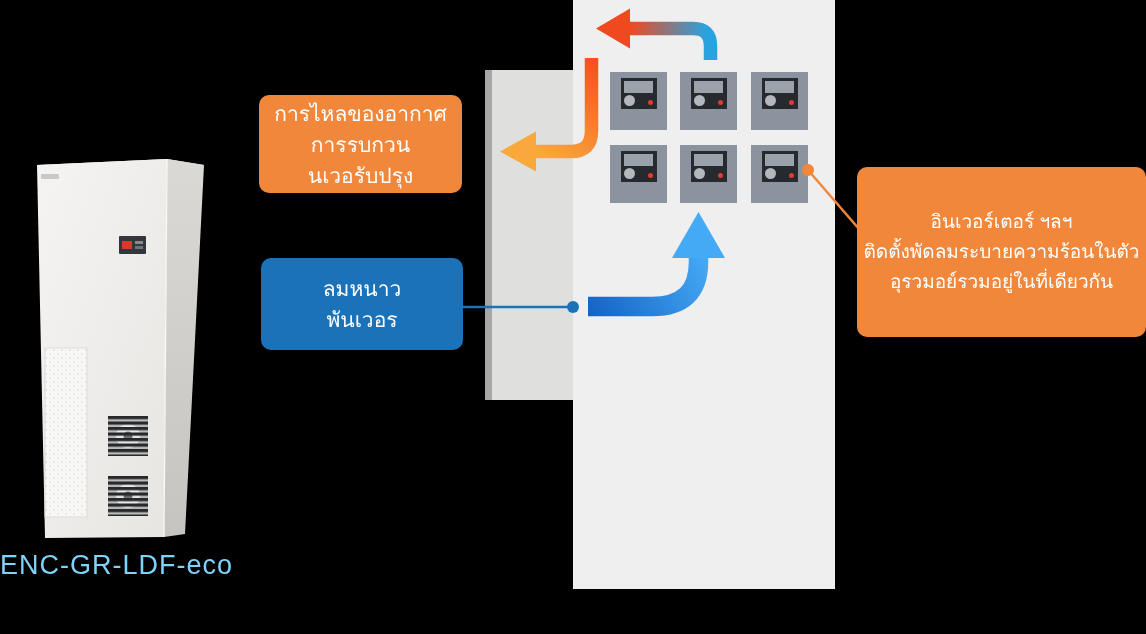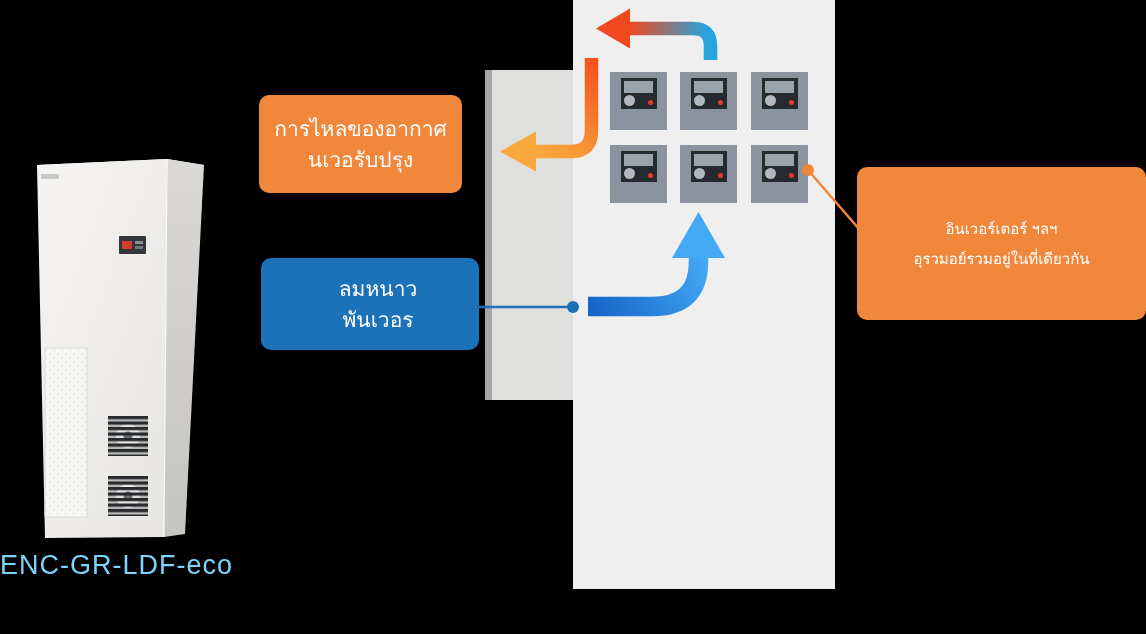--- a/index.html
+++ b/index.html
@@ -31,24 +31,24 @@
     color:#7dd3fc; font-size:27px; letter-spacing:1px; font-weight:400;
   }
   
   .box {
     position:absolute; border-radius:10px; color:#fff;
     display:flex; flex-direction:column; align-items:center; justify-content:center;
     text-align:center;
   }
   .box div { white-space:nowrap; }
   .box-orange { background:#f0873a; }
-  .box-blue { background:#1b72b8;padding-left:16px; }
+  .box-blue { background:#1b72b8; }
   #box-airflow { left:259px; top:95px; width:203px; height:98px; font-size:21px; line-height:31px; }
   #box-cold { left:261px; top:258px; width:202px; height:92px; font-size:21px; line-height:31px; }
-  #box-inverter { left:857px; top:167px; width:289px; height:153px; font-size:15px; line-height:30px; }
+  #box-inverter { left:857px; top:167px; width:289px; height:170px; font-size:19px; line-height:30px; }
   
   .arrows { position:absolute; left:0; top:0; pointer-events:none; }
 </style>
 </head>
 <body>
 
 <div class="stage">
 
   <div class="side-wall"></div>
 
@@ -144,30 +144,32 @@
         <circle cx="20" cy="20" r="4.5" fill="#6a6e72"></circle>
         <rect width="40" height="40" fill="url(#slats)"></rect>
       </g>
     </svg>
   </div>
 
   <div class="model-label">ENC-GR-LDF-eco</div>
 
   <div class="box box-orange" id="box-airflow">
     <div>การไหลของอากาศ</div>
+    <div>การรบกวน</div>
     <div>นเวอรับปรุง</div>
   </div>
 
   <div class="box box-blue" id="box-cold">
     <div>ลมหนาว</div>
     <div>พันเวอร</div>
   </div>
 
   <div class="box box-orange" id="box-inverter">
     <div>อินเวอร์เตอร์ ฯลฯ</div>
+    <div>ติดตั้งพัดลมระบายความร้อนในตัว</div>
     <div>อุรวมอย์รวมอยู่ในที่เดียวกัน</div>
   </div>
 
   <svg class="arrows" width="1146" height="634" viewBox="0 0 1146 634">
     <defs>
       <linearGradient id="gradTop" x1="630" y1="0" x2="706" y2="0" gradientUnits="userSpaceOnUse">
         <stop offset="0" stop-color="#f1491f"></stop>
         <stop offset="1" stop-color="#29a3dd"></stop>
       </linearGradient>
       <linearGradient id="gradOut" x1="591" y1="58" x2="535" y2="152" gradientUnits="userSpaceOnUse">

